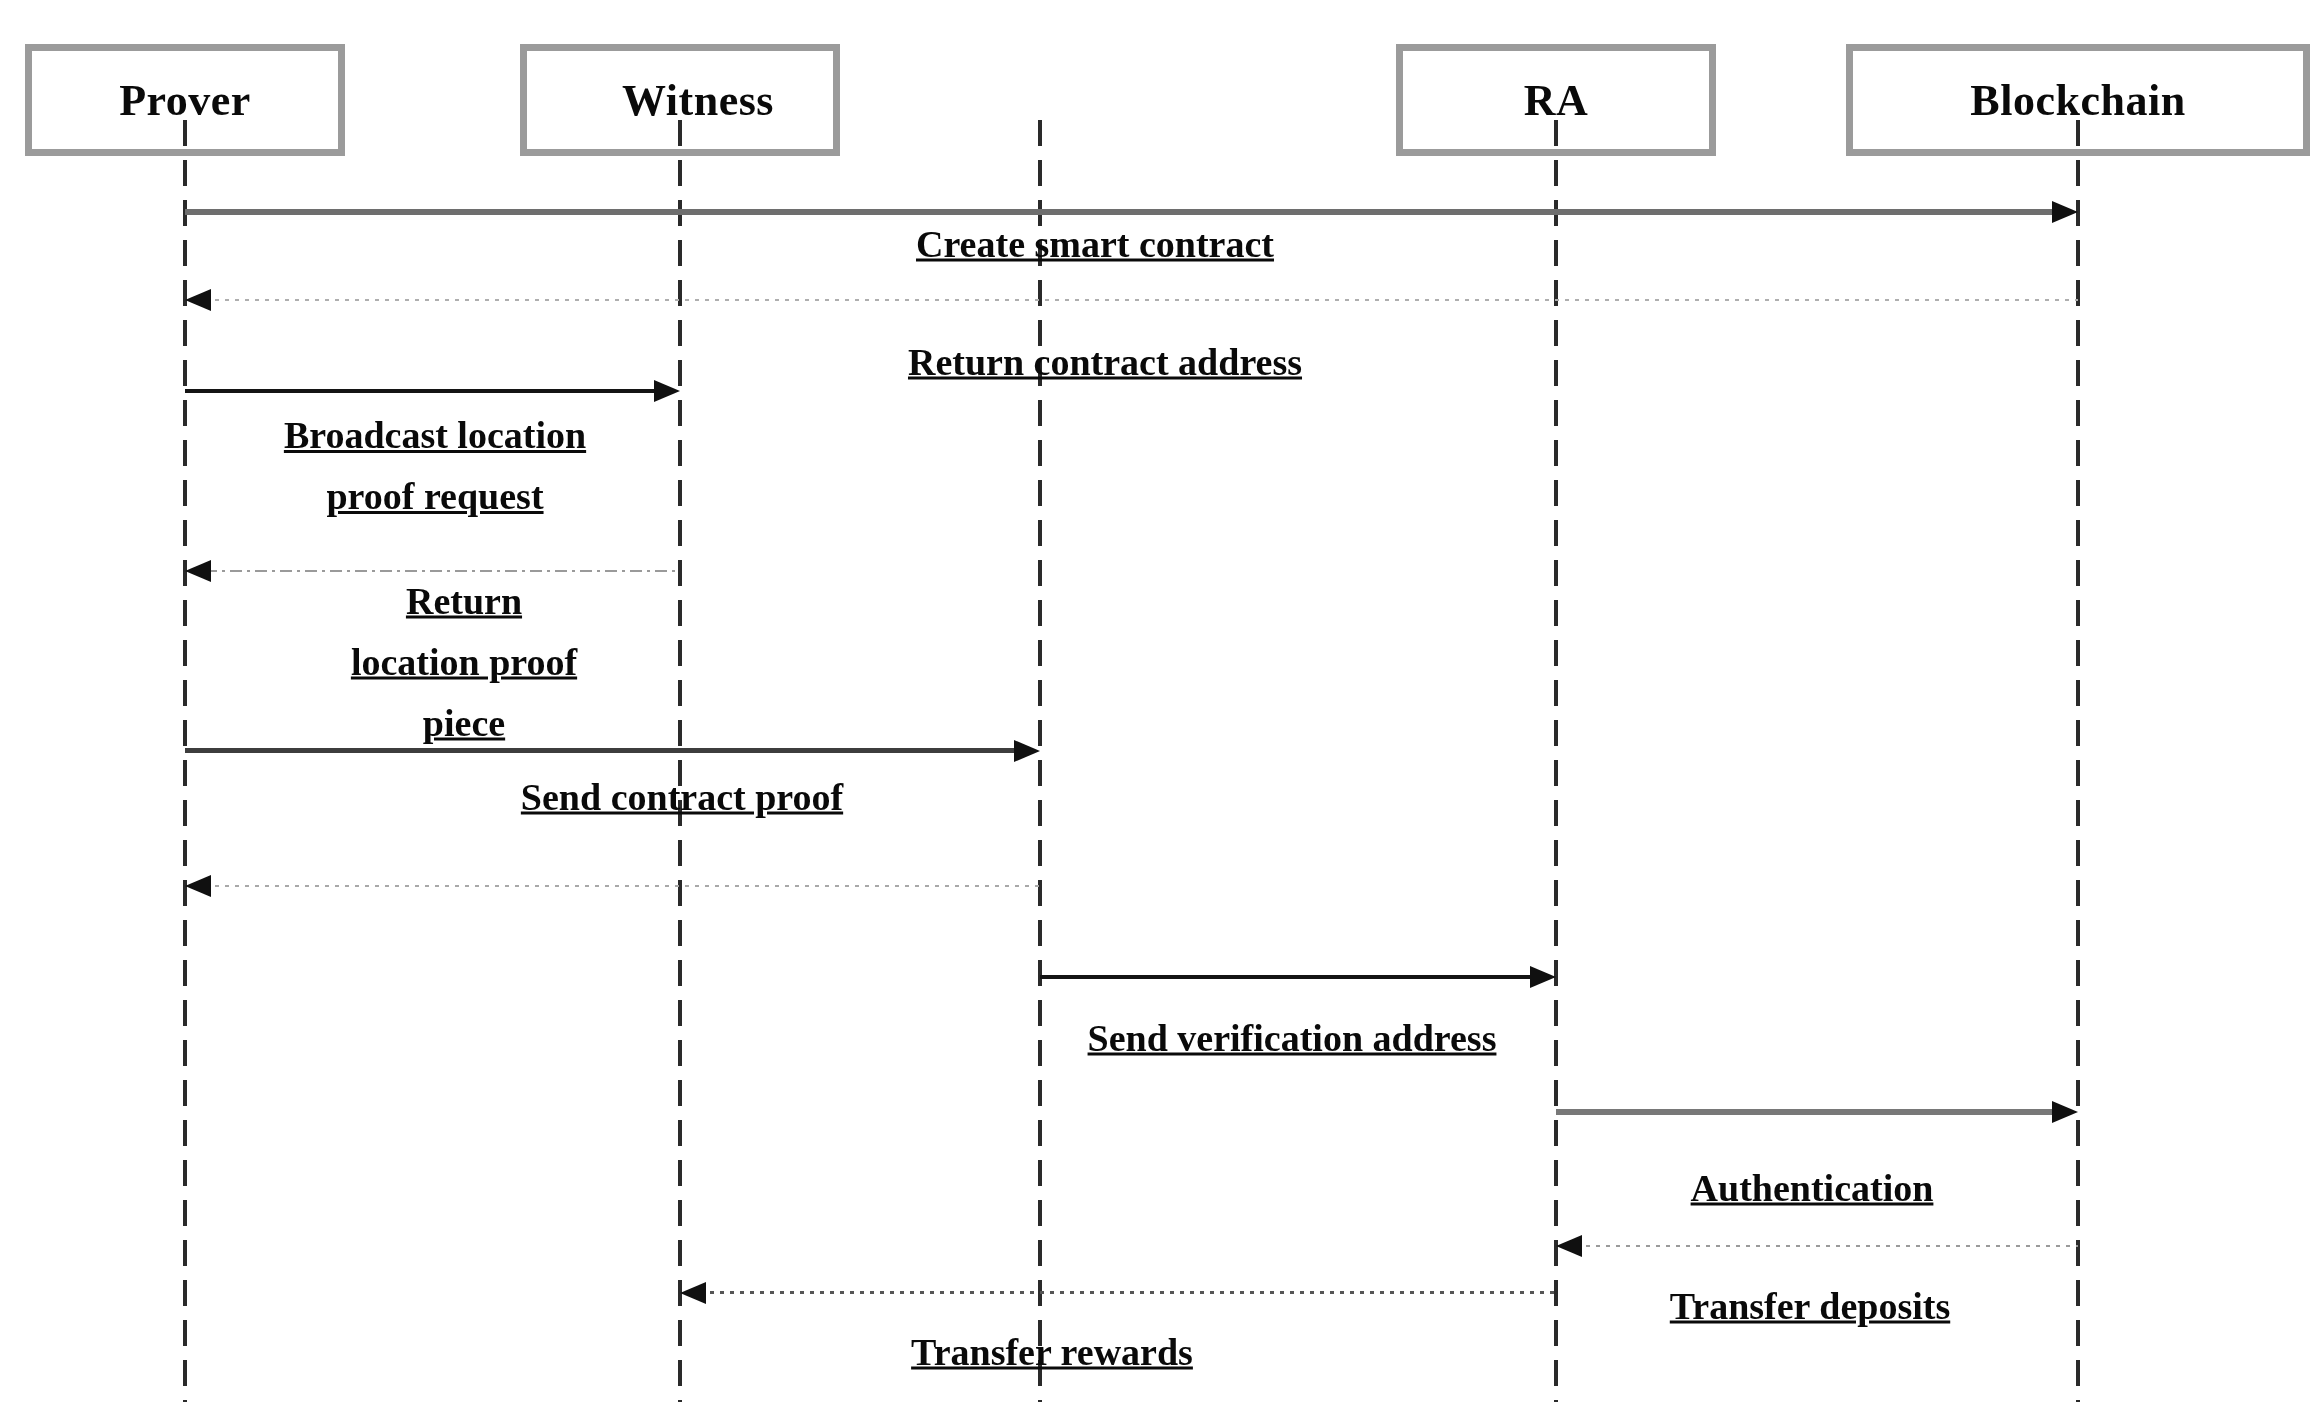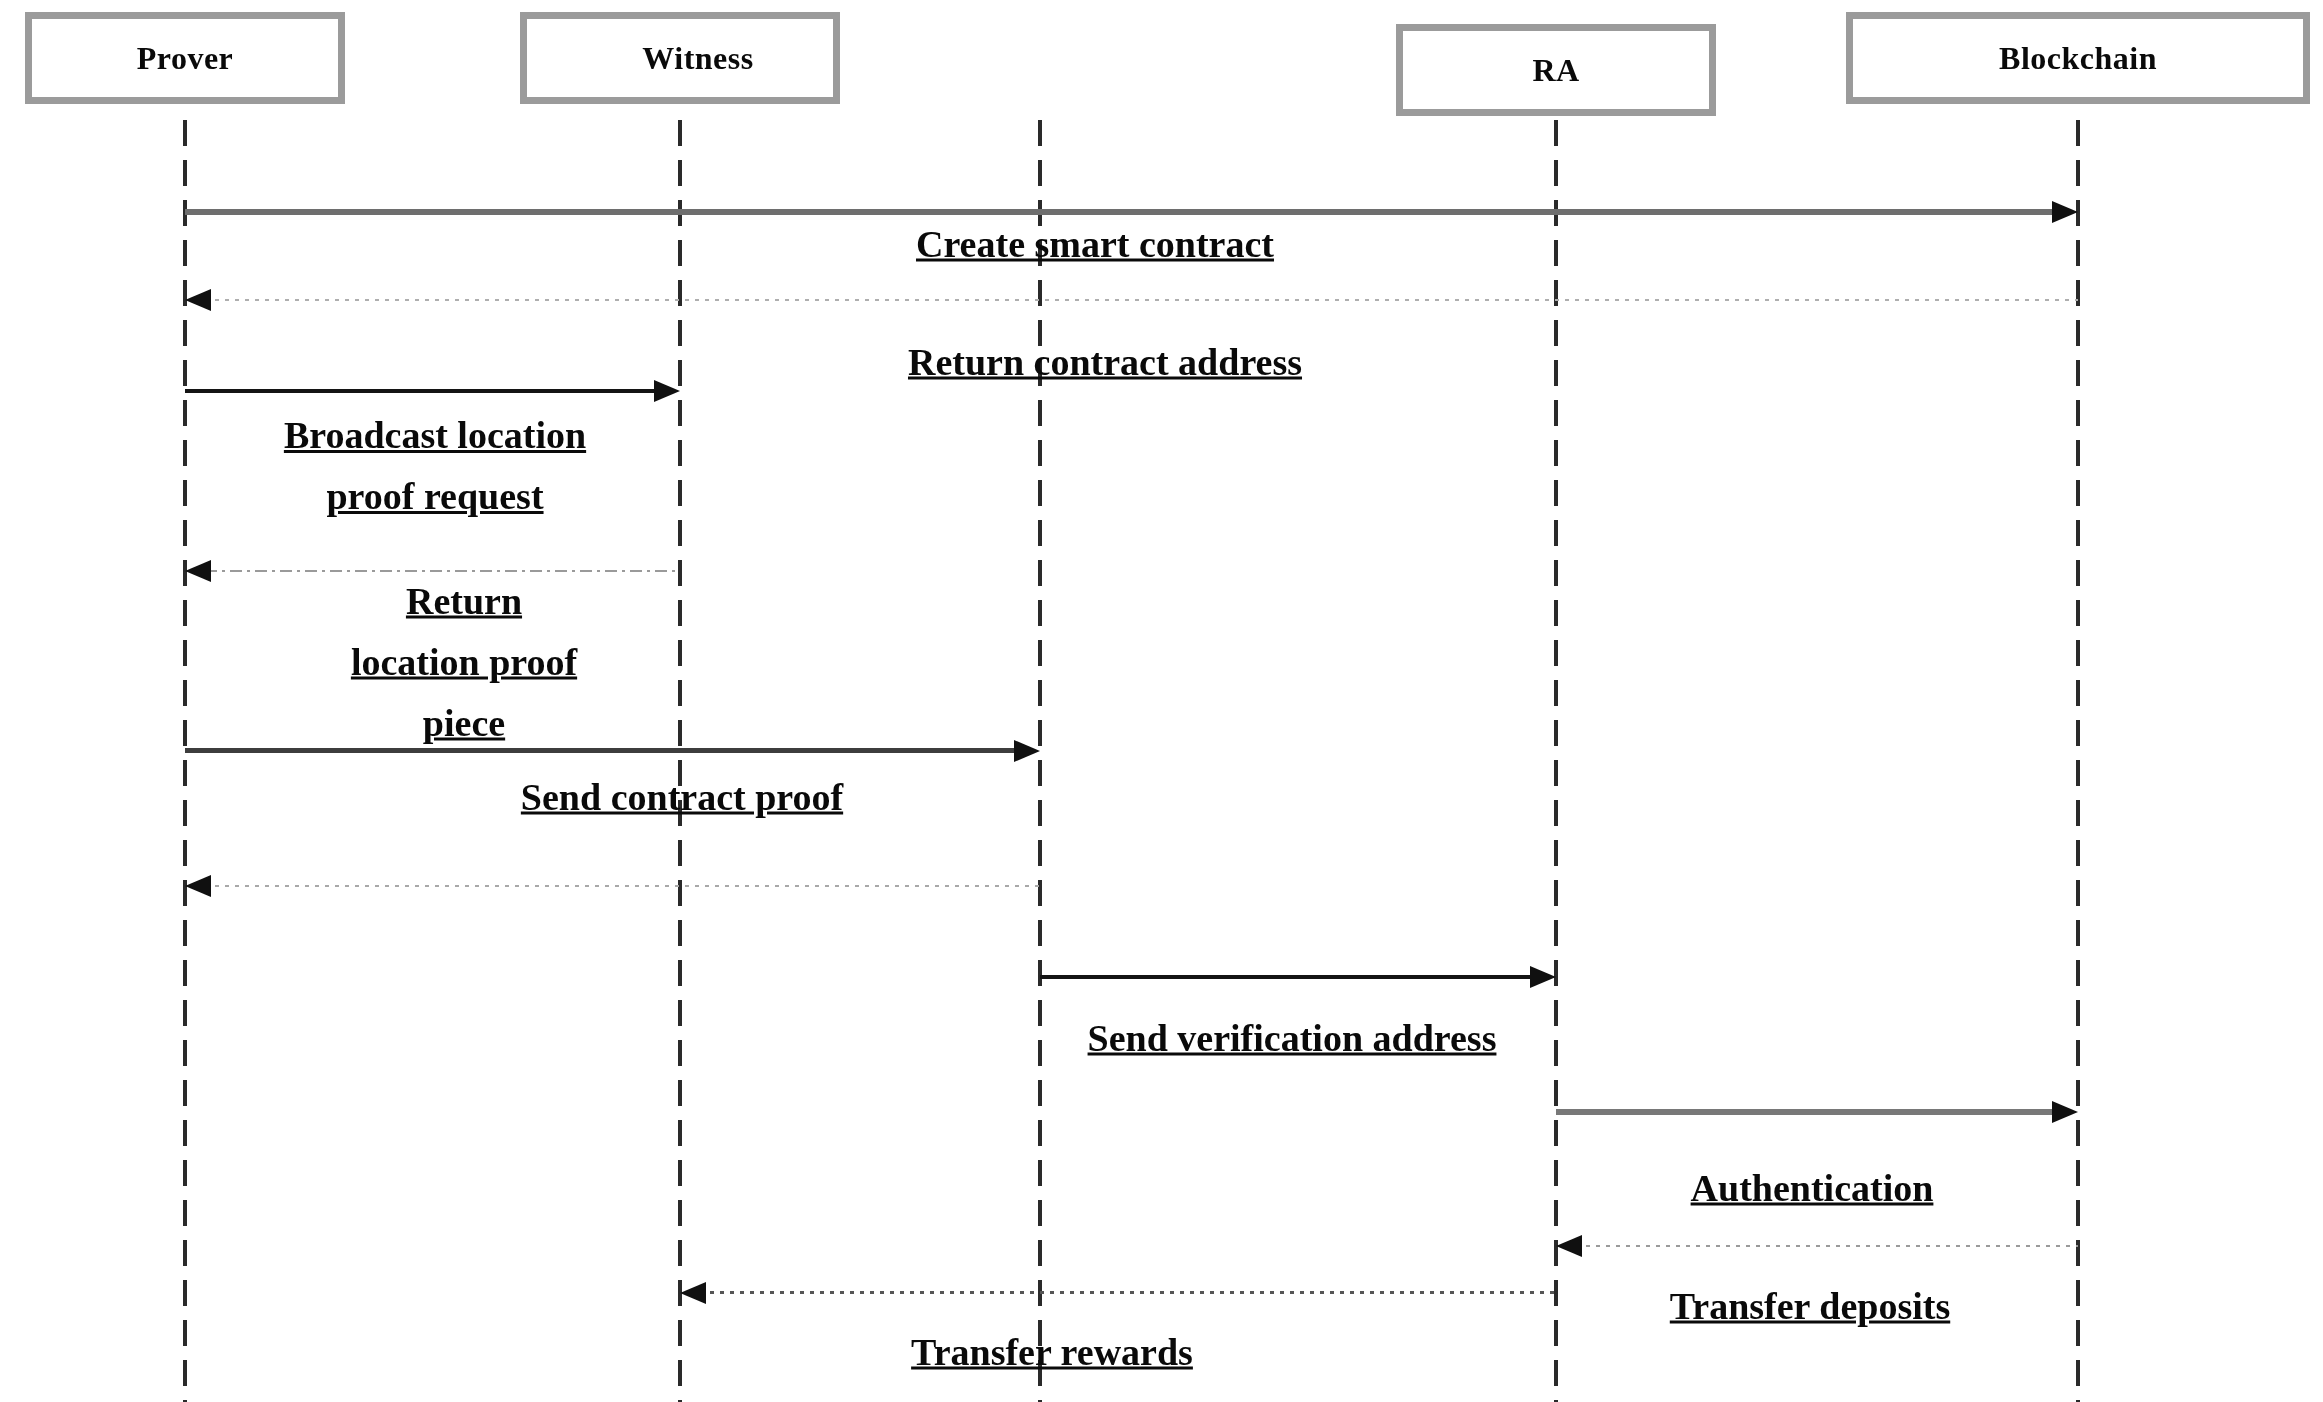--- a/index.html
+++ b/index.html
@@ -10,29 +10,29 @@
   #stage {
     position: relative;
     width: 2323px;
     height: 1402px;
     background: #ffffff;
     overflow: hidden;
     font-family: "Liberation Serif", "DejaVu Serif", serif;
   }
   .actor-box {
     position: absolute;
-    top: 12px;
-    height: 92px;
+    top: 44px;
+    height: 112px;
     background: #ffffff;
     border: 7px solid #9b9b9b;
     box-sizing: border-box;
     display: flex;
     align-items: center;
     justify-content: center;
-    font-size: 32px;
+    font-size: 44px;
     font-weight: 700;
     color: #0a0a0a;
     letter-spacing: 0.5px;
   }
   .lifeline {
     position: absolute;
     top: 120px;
     width: 4px;
     background: repeating-linear-gradient(180deg, #2a2a2a 0 26px, transparent 26px 40px);
   }
@@ -58,21 +58,21 @@
 </style>
 </head>
 <body>
 
 <div id="stage">
     <div class="actor-box" style="left: 25px; width: 320px;">Prover</div>
     <div class="lifeline" style="left: 183px; height: 1282px;"></div>
     <div class="actor-box" style="left: 520px; width: 320px; padding-left: 36px;">Witness</div>
     <div class="lifeline" style="left: 678px; height: 1282px;"></div>
     <div class="lifeline" style="left: 1038px; height: 1282px;"></div>
-    <div class="actor-box" style="left: 1396px; width: 320px; margin-top: 12px;">RA</div>
+    <div class="actor-box" style="left: 1396px; width: 320px;">RA</div>
     <div class="lifeline" style="left: 1554px; height: 1282px;"></div>
     <div class="actor-box" style="left: 1846px; width: 464px;">Blockchain</div>
     <div class="lifeline" style="left: 2076px; height: 1282px;"></div>
     <div class="msg-line" style="left: 185px; width: 1873px; top: 209px; height: 6px; background: rgb(110, 110, 110);"></div>
     <div class="msg-head" style="top: 201px; border-top: 11px solid transparent; border-bottom: 11px solid transparent; left: 2052px; border-left: 26px solid rgb(16, 16, 16);"></div>
     <div class="msg-label" style="left: 1095px; top: 244px;">Create smart contract</div>
     <div class="msg-line" style="left: 205px; width: 1873px; top: 299px; height: 2px; background: repeating-linear-gradient(90deg, rgb(174, 174, 174) 0px, rgb(174, 174, 174) 4px, transparent 4px, transparent 10px);"></div>
     <div class="msg-head" style="top: 289px; border-top: 11px solid transparent; border-bottom: 11px solid transparent; left: 185px; border-right: 26px solid rgb(16, 16, 16);"></div>
     <div class="msg-label" style="left: 1105px; top: 362px;">Return contract address</div>
     <div class="msg-line" style="left: 185px; width: 475px; top: 389px; height: 4px; background: rgb(20, 20, 20);"></div>

